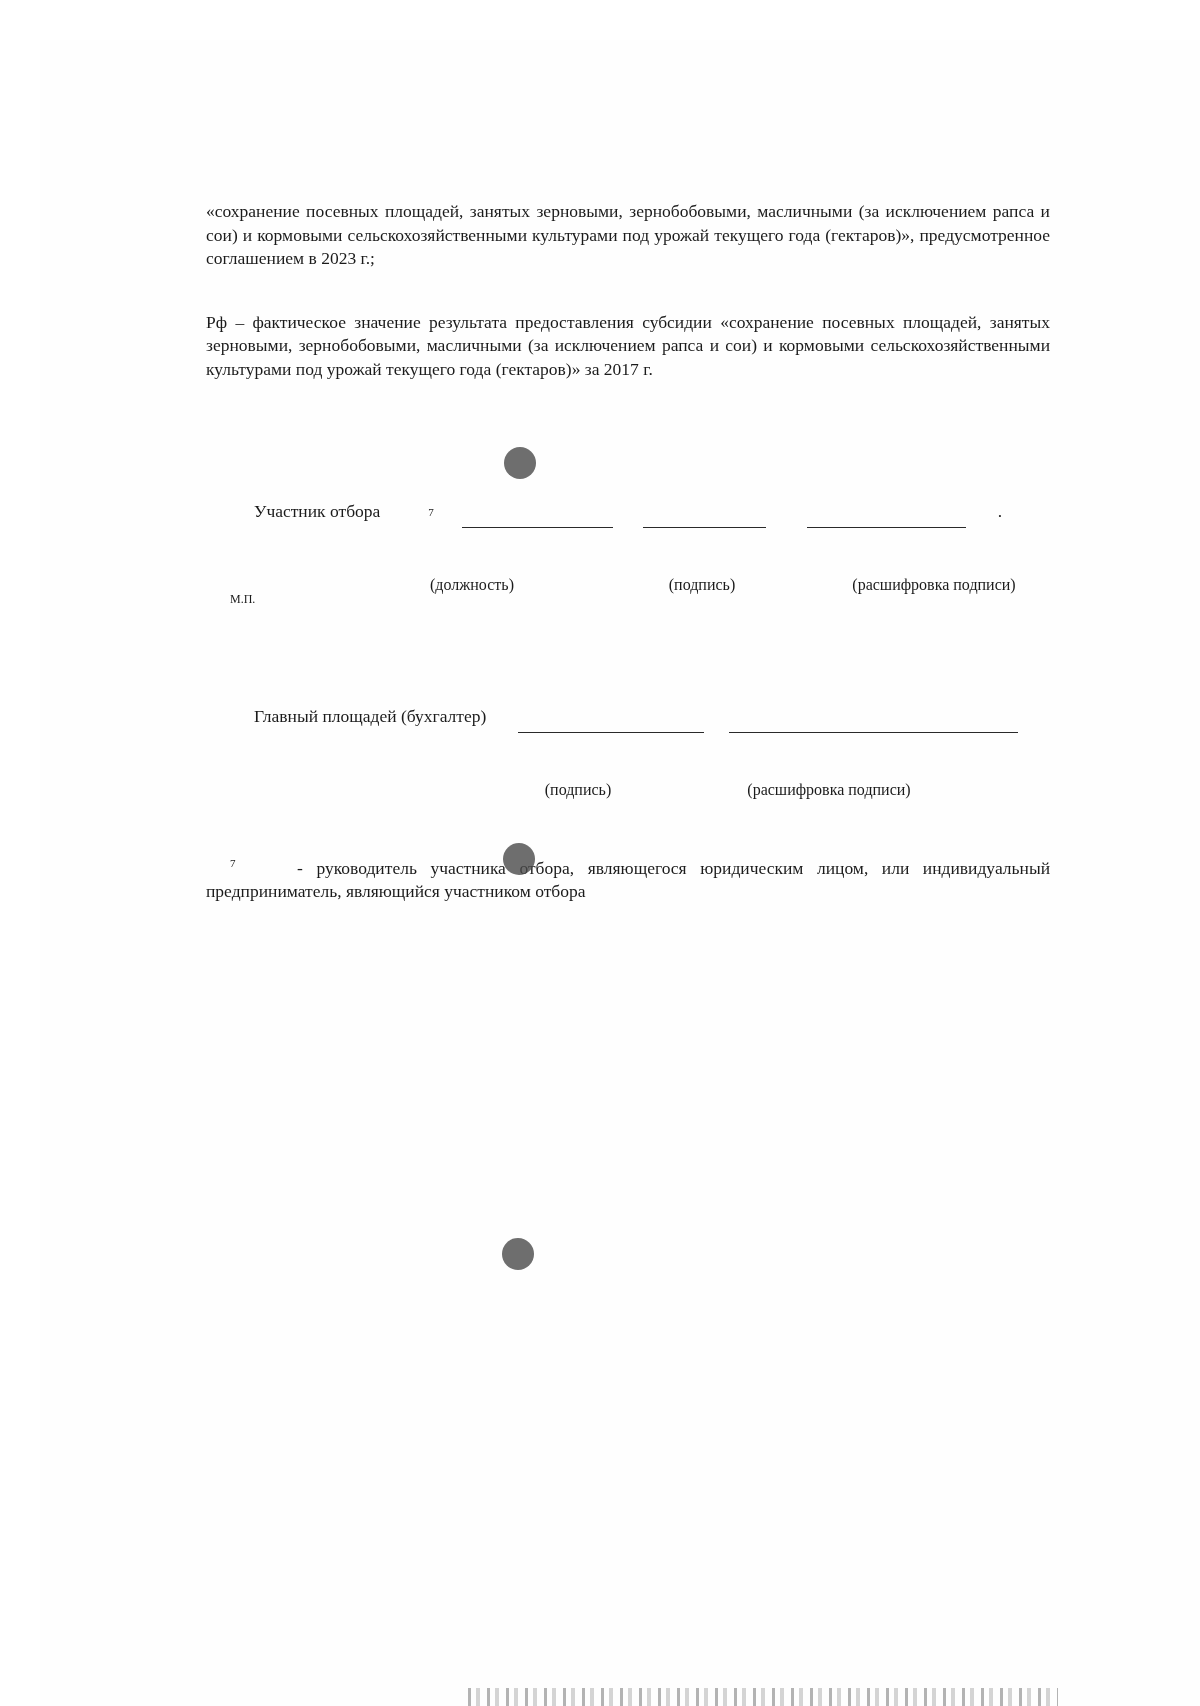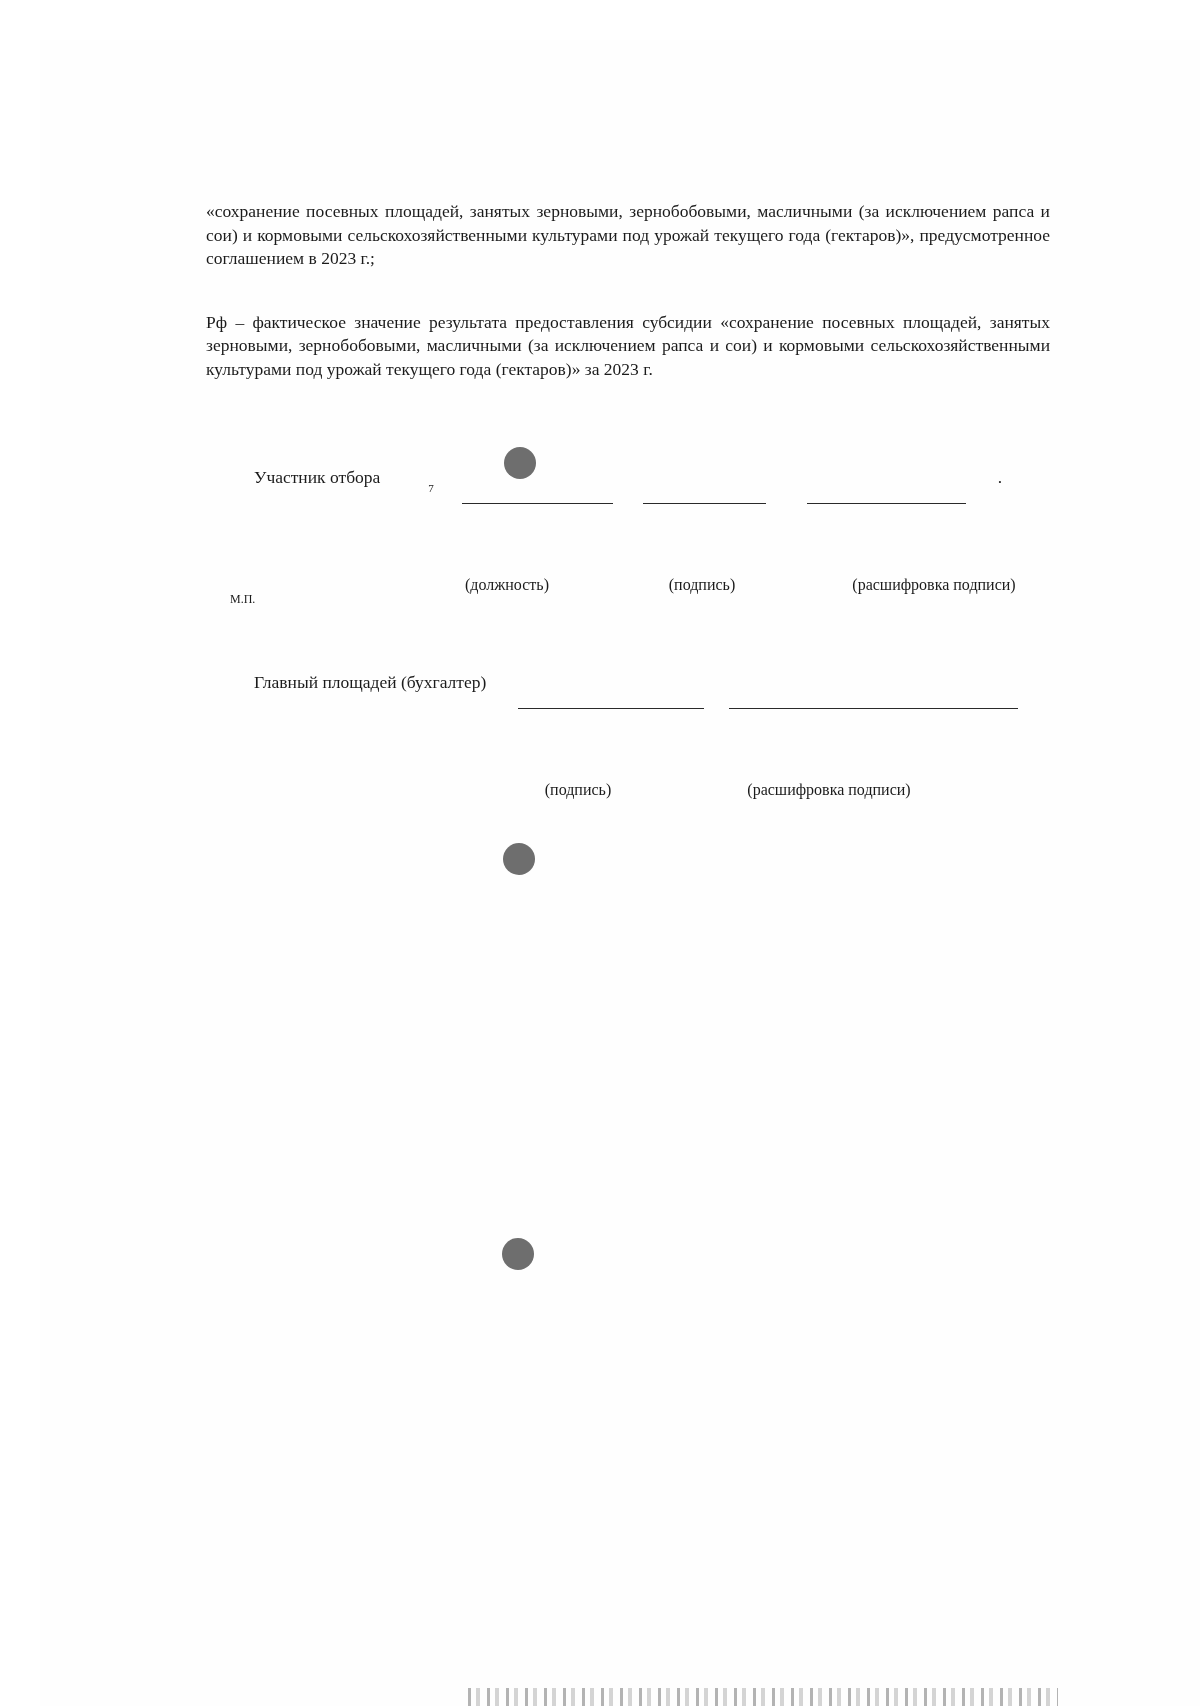--- a/index.html
+++ b/index.html
@@ -38,21 +38,21 @@
     font-size: 17.5px;
     line-height: 23.6px;
     margin-top: 2px;
   }
   .footnote6 .line2 {
     padding-left: 245px;
   }
   .sig-block { margin-top: 74px; }
   .sig-row {
     display: flex;
-    align-items: flex-end;
+    align-items: center;
     height: 24px;
     font-size: 17.5px;
     white-space: nowrap;
   }
   .sig-line {
     display: inline-block;
     border-bottom: 1.2px solid #2a2a2a;
     height: 20px;
   }
   .caption-row {
@@ -102,53 +102,54 @@
 </style>
 </head>
 <body>
 
 <div class="page">
 
   <div class="content">
 
     <p class="just">«сохранение посевных площадей, занятых зерновыми, зернобобовыми, масличными (за исключением рапса и сои) и кормовыми сельскохозяйственными культурами под урожай текущего года (гектаров)», предусмотренное соглашением в 2023 г.;</p>
 
-    <p class="just">Рф – фактическое значение результата предоставления субсидии «сохранение посевных площадей, занятых зерновыми, зернобобовыми, масличными (за исключением рапса и сои) и кормовыми сельскохозяйственными культурами под урожай текущего года (гектаров)» за 2023 г.</p>
+    <p class="just">Рф – фактическое значение результата предоставления субсидии «сохранение посевных площадей, занятых зерновыми, зернобобовыми, масличными (за исключением рапса и сои) и кормовыми сельскохозяйственными культурами под урожай текущего года (гектаров)» за 2017 г.</p>
 
 
 
     <div class="sig-block">
       <div class="sig-row">
         <span>Участник отбора</span>
           <span class="sup">7</span>
         <span class="sig-line" style="width:213px; margin-left:4px;"></span>
         <span class="sig-line" style="width:170px; margin-left:22px;"></span>
         <span class="sig-line" style="width:225px; margin-left:33px;"></span>
         <span class="dot-after">.</span>
       </div>
       <div class="caption-row">
-        <span class="caption" style="left:285px;">(должность)</span>
+        <span class="caption" style="left:250px;">(должность)</span>
         <span class="caption" style="left:480px;">(подпись)</span>
         <span class="caption" style="left:712px;">(расшифровка подписи)</span>
       </div>
       <div class="mp">М.П.</div>
     </div>
 
     <div class="acc-block">
       <div class="sig-row">
         <span>Главный площадей (бухгалтер)</span>
         <span class="sig-line" style="width:188px; margin-left:8px;"></span>
         <span class="sig-line" style="width:293px; margin-left:17px;"></span>
       </div>
       <div class="caption-row">
         <span class="caption" style="left:356px;">(подпись)</span>
         <span class="caption" style="left:607px;">(расшифровка подписи)</span>
       </div>
     </div>
 
+    <p class="footnote7"><span class="sup">7</span> <span>-  руководитель  участника  отбора,  являющегося  юридическим  лицом,  или  индивидуальный предприниматель, являющийся участником отбора</span></p>
 
   </div>
 
   <div class="speck" style="left:456px; top:399px;"></div>
   <div class="speck" style="left:455px; top:795px;"></div>
   <div class="speck" style="left:454px; top:1190px;"></div>
 
   <div class="bottom-artifact"></div>
 
 </div>

